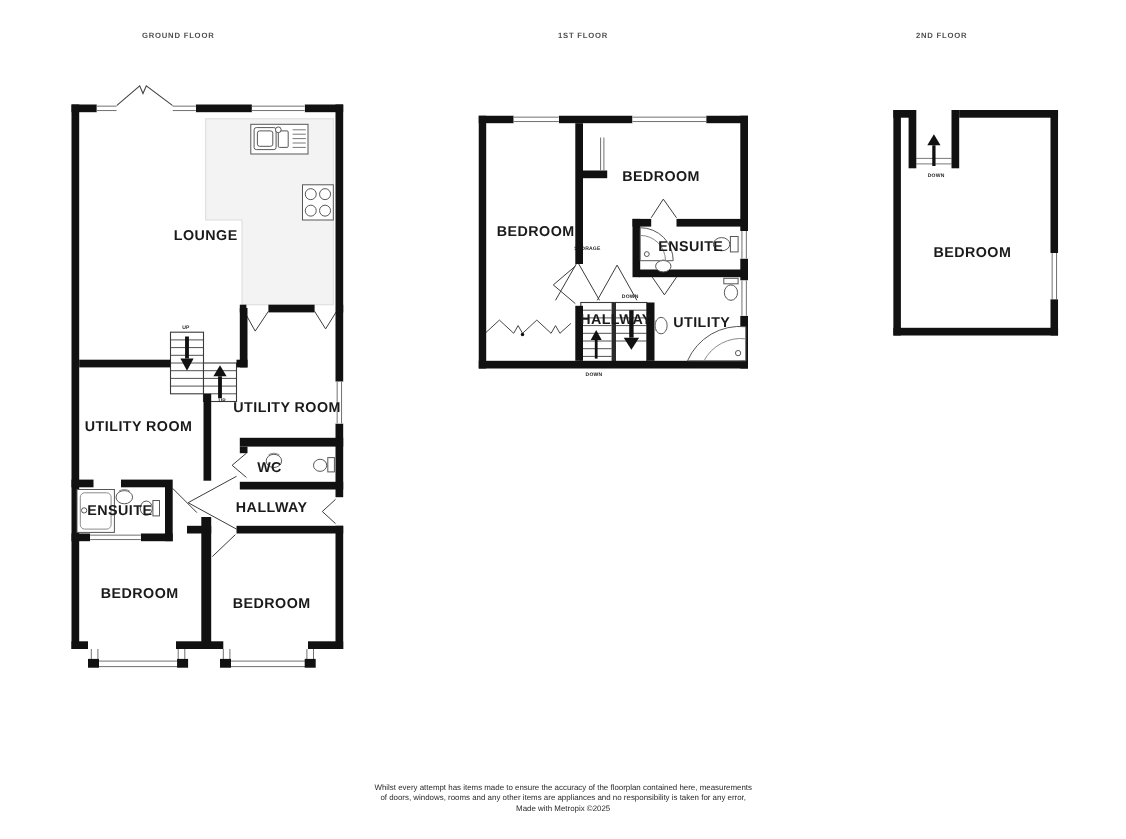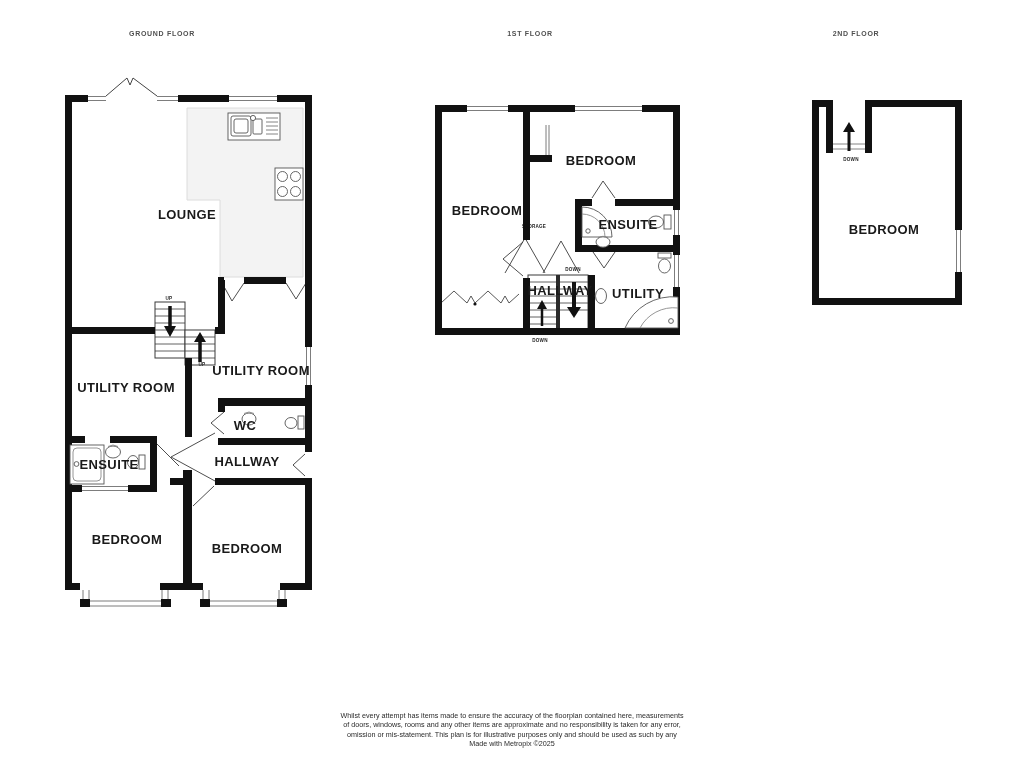--- a/index.html
+++ b/index.html
@@ -295,18 +295,17 @@
           <path d="M144.5,130v42 M148.5,130v42"></path>
         </g>
     </g>
   </svg>
 
   <div class="lbl" style="left:884px;top:229px">BEDROOM</div>
   <div class="lbl-sm" style="left:851px;top:159px">DOWN</div>
 
   <div class="disclaimer">
     <div>Whilst every attempt has items made to ensure the accuracy of the floorplan contained here, measurements</div>
-    <div>of doors, windows, rooms and any other items are approximate and no responsibility is taken for any error,</div>
-    <div>omission or mis-statement. This plan is for illustrative purposes only and should be used as such by any</div>
+    <div>of doors, windows, rooms and any other items are appliances and no responsibility is taken for any error,</div>
     <div>Made with Metropix ©2025</div>
   </div>
 
 </div>
 
 </body></html>

